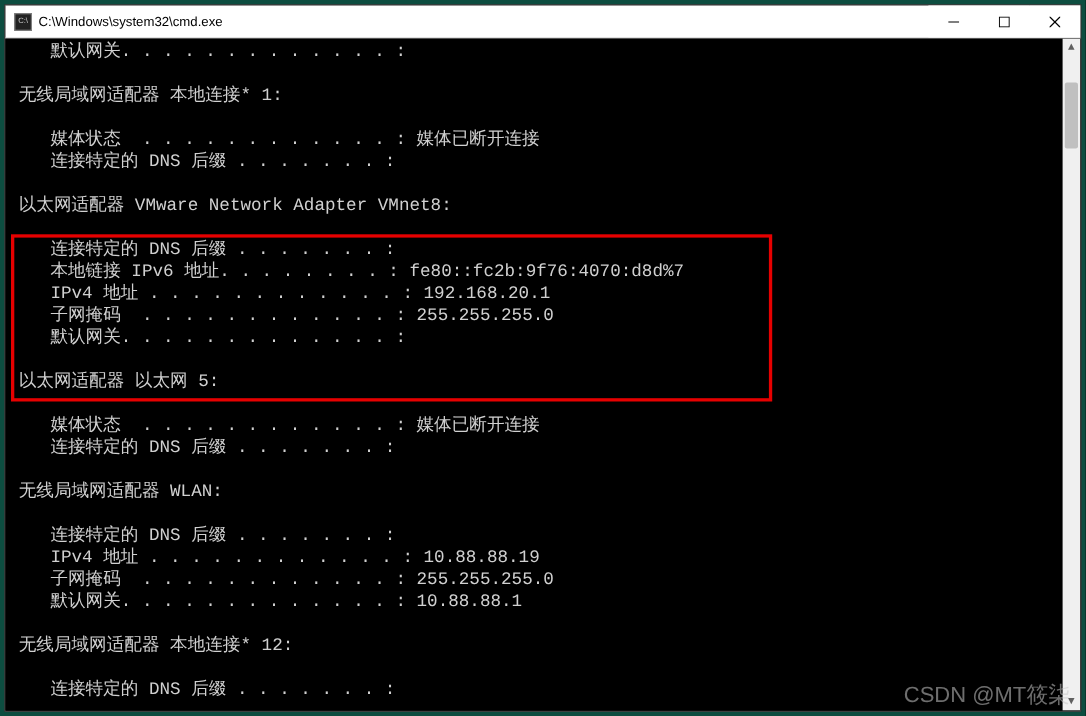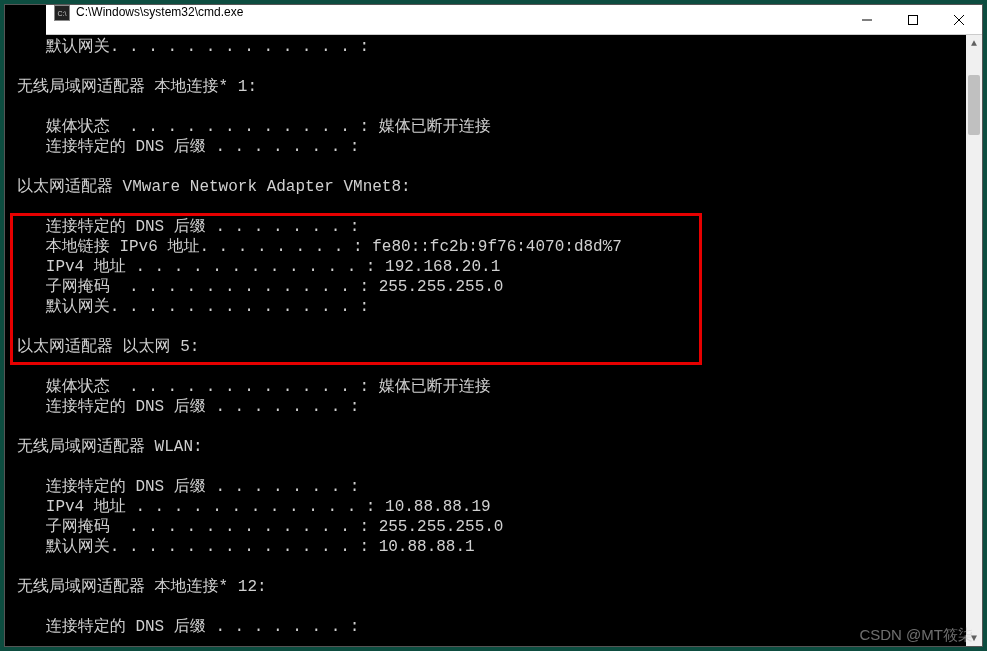--- a/index.html
+++ b/index.html
@@ -19,23 +19,22 @@
     height: 643px;
     background: #000;
     border: 1px solid #555;
     display: flex;
     flex-direction: column;
   }
   .titlebar {
     height: 30px;
     background: #fff;
     display: flex;
-    align-items: flex-start;
+    align-items: center;
     border-bottom: 1px solid #ccc;
-    margin-left: 41px;
   }
   .title-icon {
     width: 16px;
     height: 16px;
     margin-left: 8px;
     margin-right: 6px;
     background: #222;
     border: 1px solid #888;
     display: inline-flex;
     align-items: center;
@@ -113,21 +112,21 @@
     left: 5px;
     width: 692px;
     height: 152px;
   }
   .watermark {
     position: absolute;
     right: 14px;
     bottom: 6px;
     color: rgba(200,200,200,0.55);
     font-family: "Microsoft YaHei", sans-serif;
-    font-size: 15px;
+    font-size: 20px;
     pointer-events: none;
   }
 </style>
 </head>
 <body>
 
 <div class="window">
   <div class="titlebar">
     <span class="title-icon">C:\</span>
     <span class="title-text">C:\Windows\system32\cmd.exe</span>

